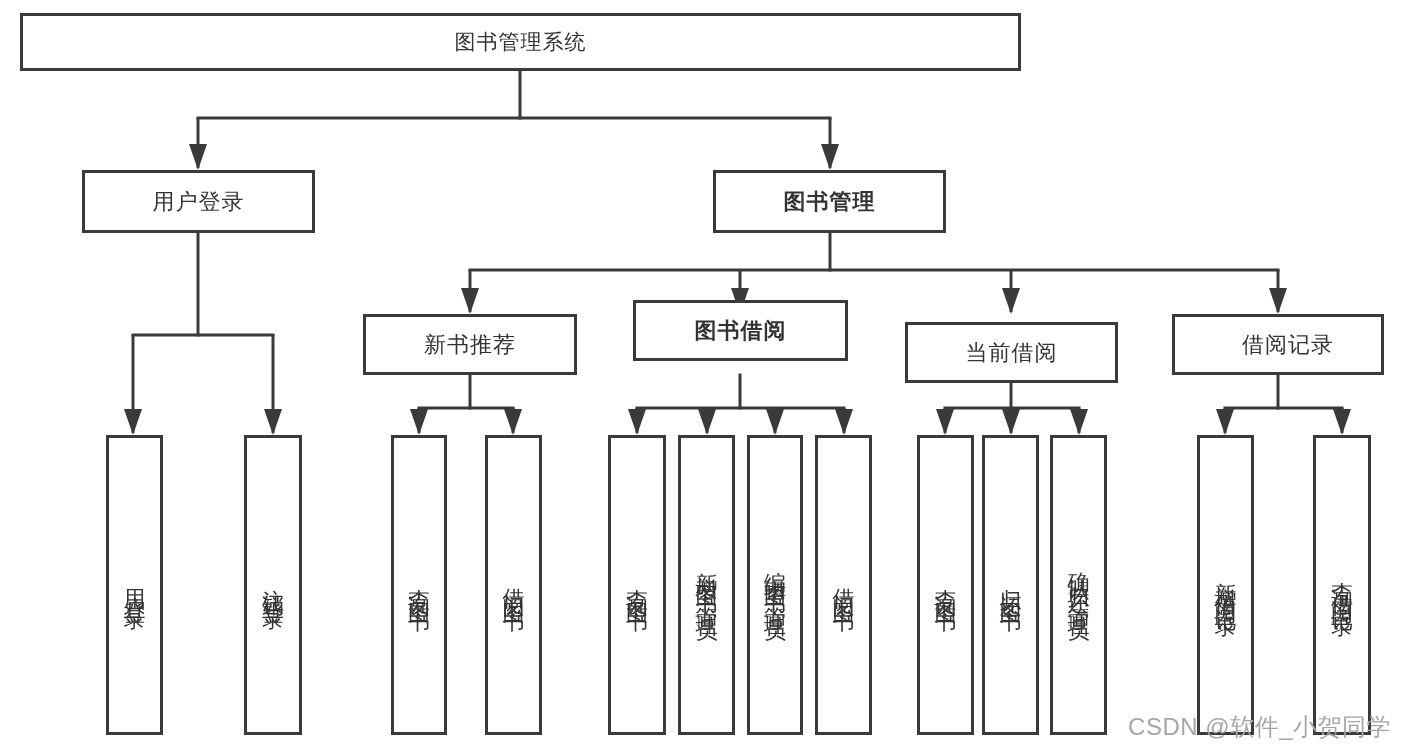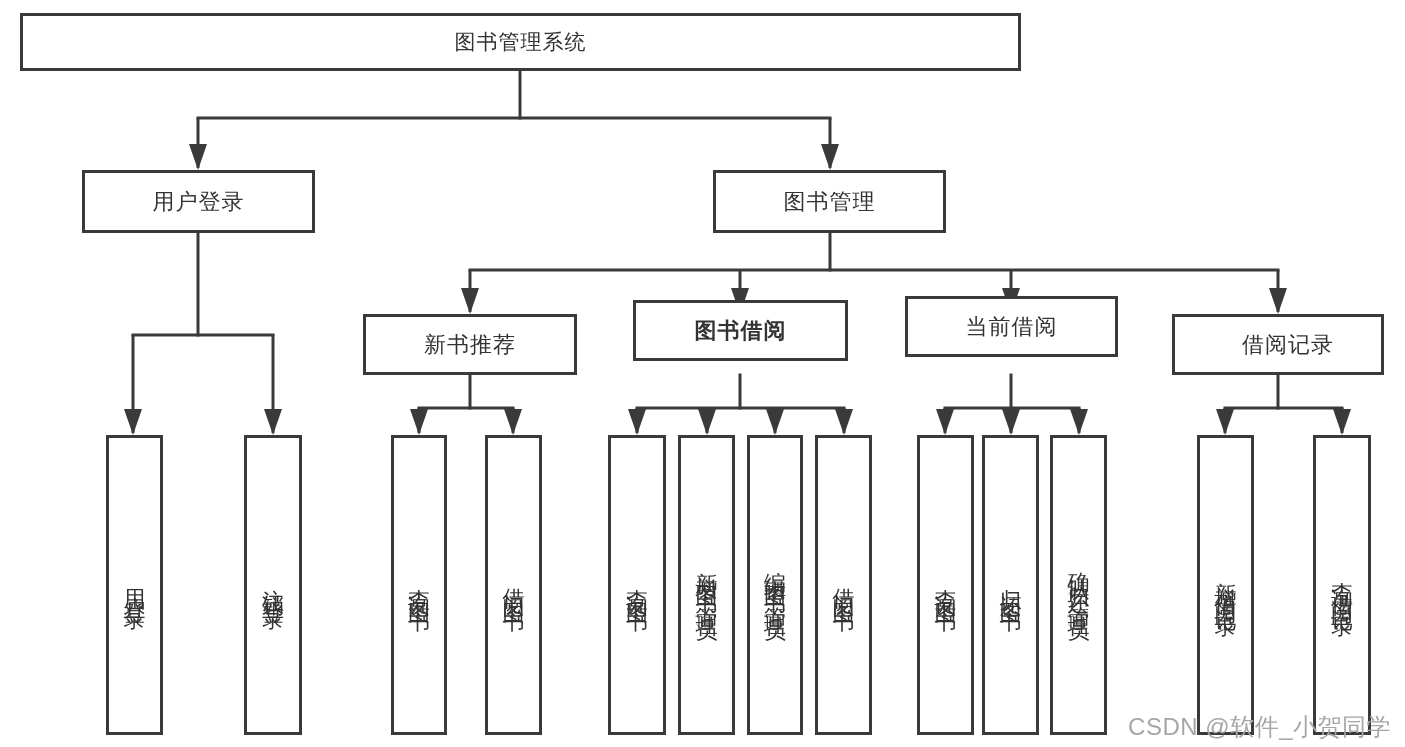--- a/index.html
+++ b/index.html
@@ -102,31 +102,31 @@
     </g>
   </svg>
 
   <div class="box root h" style="left:20px;top:13px;width:1001px;height:58px;">
     <span>图书管理系统</span>
   </div>
 
   <div class="box h" style="left:82px;top:170px;width:233px;height:63px;">
     <span>用户登录</span>
   </div>
-  <div class="box h" style="left:713px;top:170px;width:233px;height:63px;">
+  <div class="box h" style="left:713px;top:170px;width:233px;height:63px;font-weight:bold;">
     <span>图书管理</span>
   </div>
 
   <div class="box h" style="left:363px;top:314px;width:214px;height:61px;">
     <span>新书推荐</span>
   </div>
   <div class="box h" style="left:633px;top:300px;width:215px;height:61px;font-weight:bold;">
     <span>图书借阅</span>
   </div>
-  <div class="box h" style="left:905px;top:296px;width:213px;height:61px;">
+  <div class="box h" style="left:905px;top:322px;width:213px;height:61px;">
     <span>当前借阅</span>
   </div>
   <div class="box h" style="left:1172px;top:314px;width:212px;height:61px;padding-left:20px;">
     <span>借阅记录</span>
   </div>
 
   <div class="box leaf" style="left:106px;top:435px;width:57px;height:300px;">
     <span>用户登录</span>
   </div>
   <div class="box leaf" style="left:244px;top:435px;width:58px;height:300px;">

